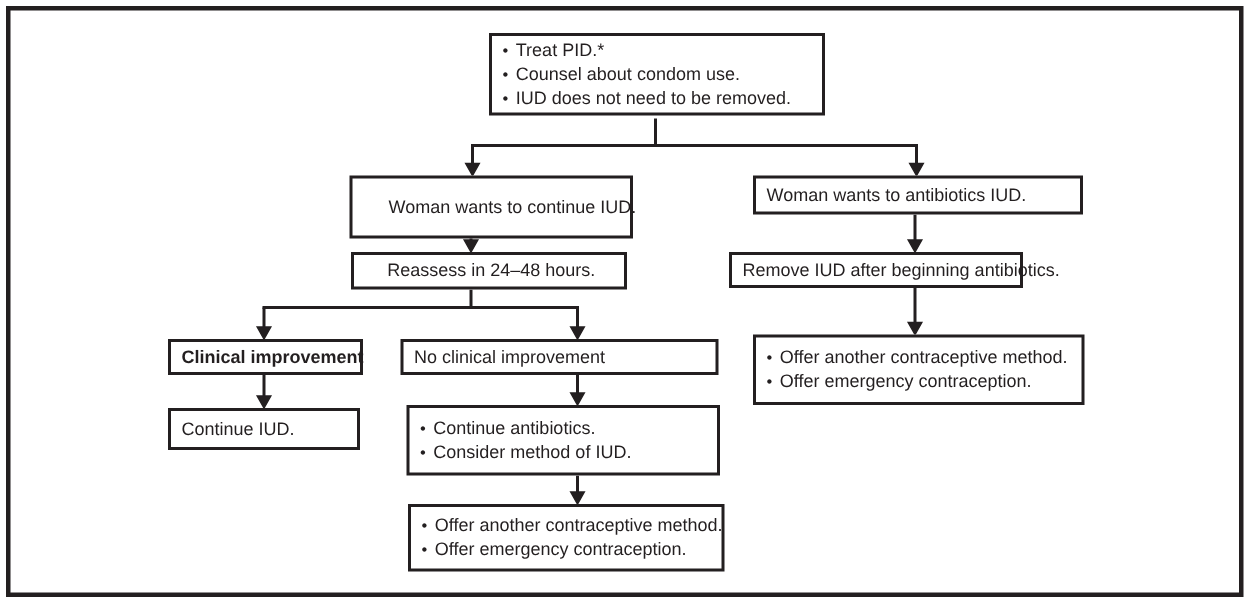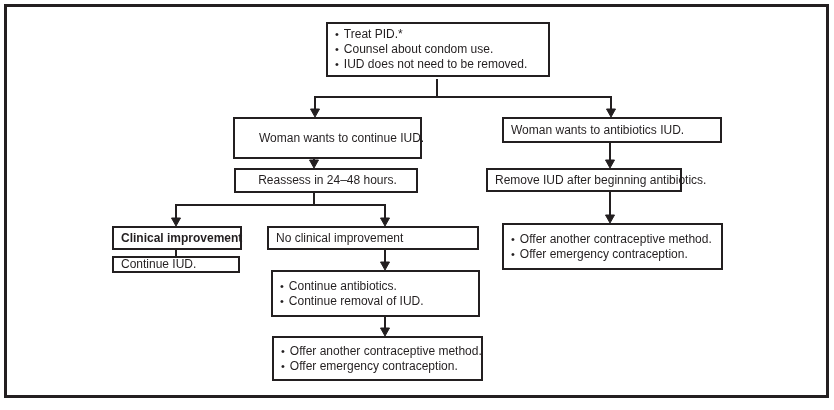--- a/index.html
+++ b/index.html
@@ -104,32 +104,32 @@
   </div>
 
   <div class="box" style="left:112px; top:226px; width:130px; height:24px;font-weight:bold;">
     <span>Clinical improvement</span>
   </div>
 
   <div class="box" style="left:267px; top:226px; width:212px; height:24px;">
     <span>No clinical improvement</span>
   </div>
 
-  <div class="box" style="left:112px; top:256px; width:128px; height:17px;">
+  <div class="box" style="left:112px; top:272px; width:128px; height:28px;">
     <span>Continue IUD.</span>
   </div>
 
   <div class="box" style="left:271px; top:270px; width:209px; height:47px;">
     <div class="bl">
       <span class="bu">•</span>
       <span>Continue antibiotics.</span>
     </div>
     <div class="bl">
       <span class="bu">•</span>
-      <span>Continue removal of IUD.</span>
+      <span>Consider method of IUD.</span>
     </div>
   </div>
 
   <div class="box" style="left:272px; top:336px; width:211px; height:45px;">
     <div class="bl">
       <span class="bu">•</span>
       <span>Offer another contraceptive method.</span>
     </div>
     <div class="bl">
       <span class="bu">•</span>

